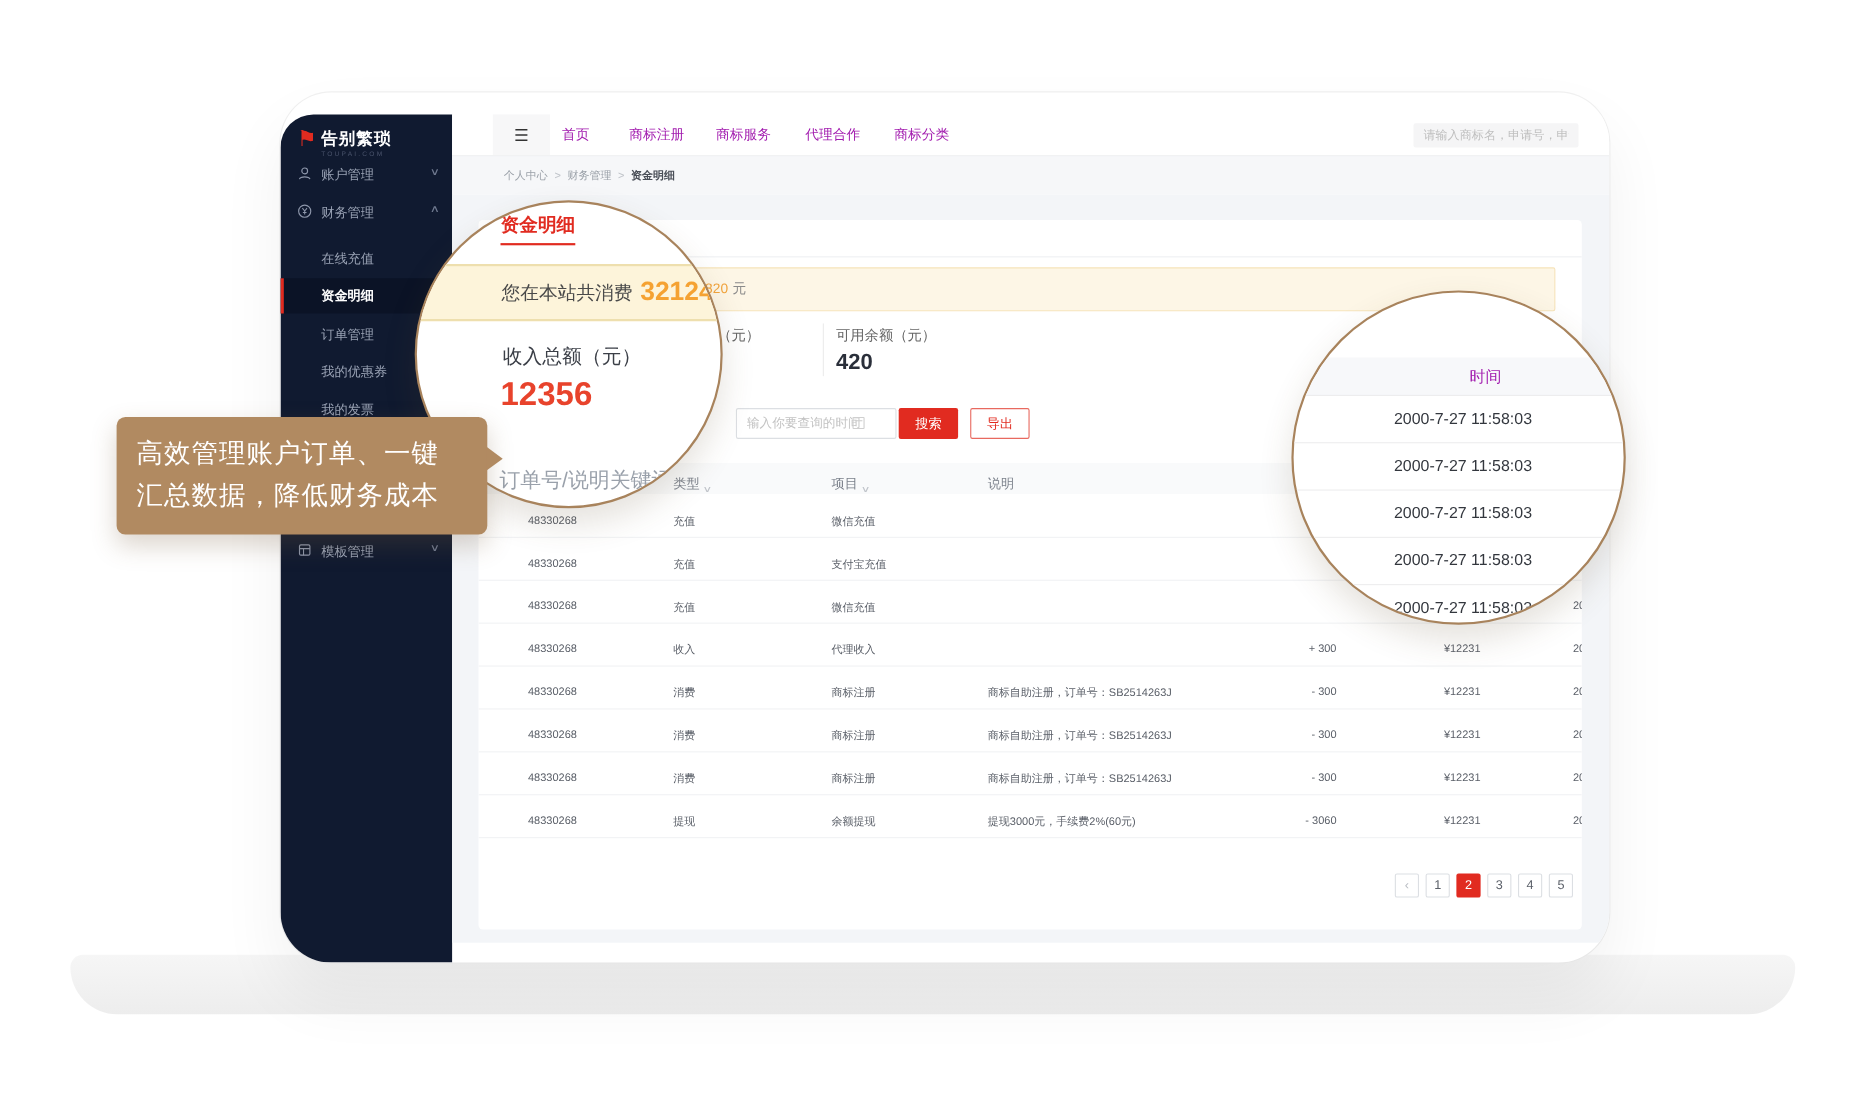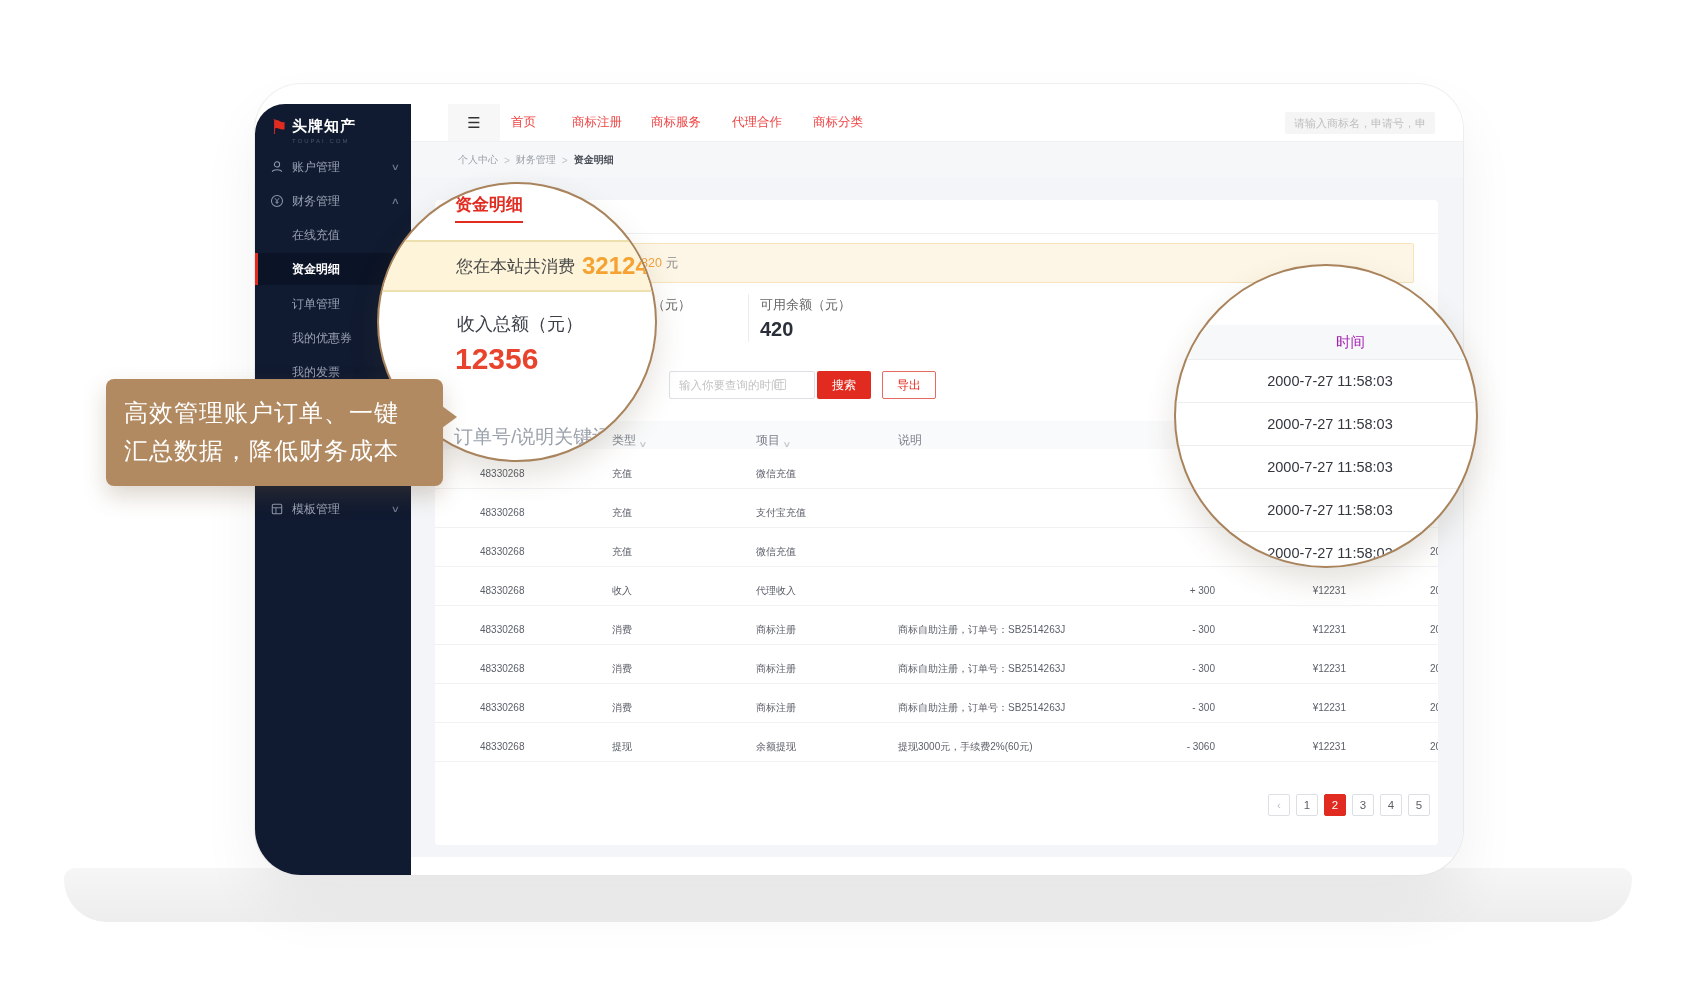--- a/index.html
+++ b/index.html
@@ -14,34 +14,34 @@
             box-shadow:0 30px 60px rgba(0,0,0,.06), 0 0 0 1px #f1f1f1; }
 
   
   .sidebar { position:absolute; left:0; top:20px; width:156px; height:771px;
              background:#101a30; border-radius:30px 0 0 0; }
   .logo { position:absolute; left:15px; top:13px; display:flex; align-items:flex-start; }
   .logo-flag { color:#e12b20; font-size:20px; line-height:20px; margin-right:4px; }
   .logo-txt { color:#fff; font-weight:bold; font-size:15px; letter-spacing:1px; }
   .logo-sub { color:#49536b; font-size:6px; letter-spacing:2px; margin-top:2px; }
   .sd-item { position:absolute; left:0; width:156px; height:32px; color:#9aa3b5;
-             font-size:12px; display:flex; align-items:center; cursor:pointer; }
+             font-size:12px; display:flex; align-items:flex-start; cursor:pointer; }
   .sd-item .ic { width:14px; height:14px; margin-left:15px; margin-right:8px; color:#8d96aa; }
   .sd-item .chev { position:absolute; right:12px; font-size:9px; color:#707a90; transform:scaleX(1.4); }
   .sd-sub { position:absolute; left:0; width:156px; height:32px; color:#99a2b4; font-size:12px;
             display:flex; align-items:center; padding-left:37px; cursor:pointer; }
   .sd-sub.active { background:#0b1326; color:#fff; font-weight:bold; }
   .sd-sub.active::before { content:""; position:absolute; left:0; top:0; width:3px; height:100%; background:#e12b20; }
 
   
   .navbar { position:absolute; left:156px; top:20px; width:1052px; height:37px; background:#fff; }
   .burger { position:absolute; left:37px; top:0; width:52px; height:37px; background:#f7f7f8;
             display:flex; align-items:center; justify-content:center; color:#333; font-size:15px; cursor:pointer; }
   .nav-item { position:absolute; top:0; height:37px; display:flex; align-items:center;
-              font-size:12.5px; color:#ef4444; cursor:pointer; }
+              font-size:12.5px; color:#a21caf; cursor:pointer; }
   .nav-search { position:absolute; left:874px; top:8px; width:150px; height:22px; background:#f5f5f6;
                 border:none; border-radius:2px; font-size:11px; color:#666; padding:0 9px; outline:none;
                 font-family:inherit; }
   .nav-search::placeholder { color:#bfbfbf; }
 
   
   .crumbbar { position:absolute; left:156px; top:57px; width:1052px; height:36px; background:#f6f7f9;
               border-top:1px solid #f1f1f2; }
   .crumb { position:absolute; left:47px; top:0; height:36px; display:flex; align-items:center;
            font-size:10px; color:#9aa0a8; }
@@ -137,21 +137,21 @@
 <div class="page">
 
   <div class="base"></div>
 
   <div class="laptop">
 
     <div class="sidebar">
       <div class="logo">
         <span class="logo-flag">⚑</span>
         <span>
-          <span class="logo-txt">头牌知产</span>
+          <span class="logo-txt">告别繁琐</span>
           <div class="logo-sub">TOUPAI.COM</div>
         </span>
       </div>
 
       <div class="sd-item" style="top:47px">
         <span class="ic">
           <svg viewBox="0 0 16 16" width="14" height="14">
               <circle cx="8" cy="5" r="3" fill="none" stroke="currentColor" stroke-width="1.2"></circle>
               <path d="M2.5 13.5c1.2-3 9.8-3 11 0" fill="none" stroke="currentColor" stroke-width="1.2"></path>
             </svg>

